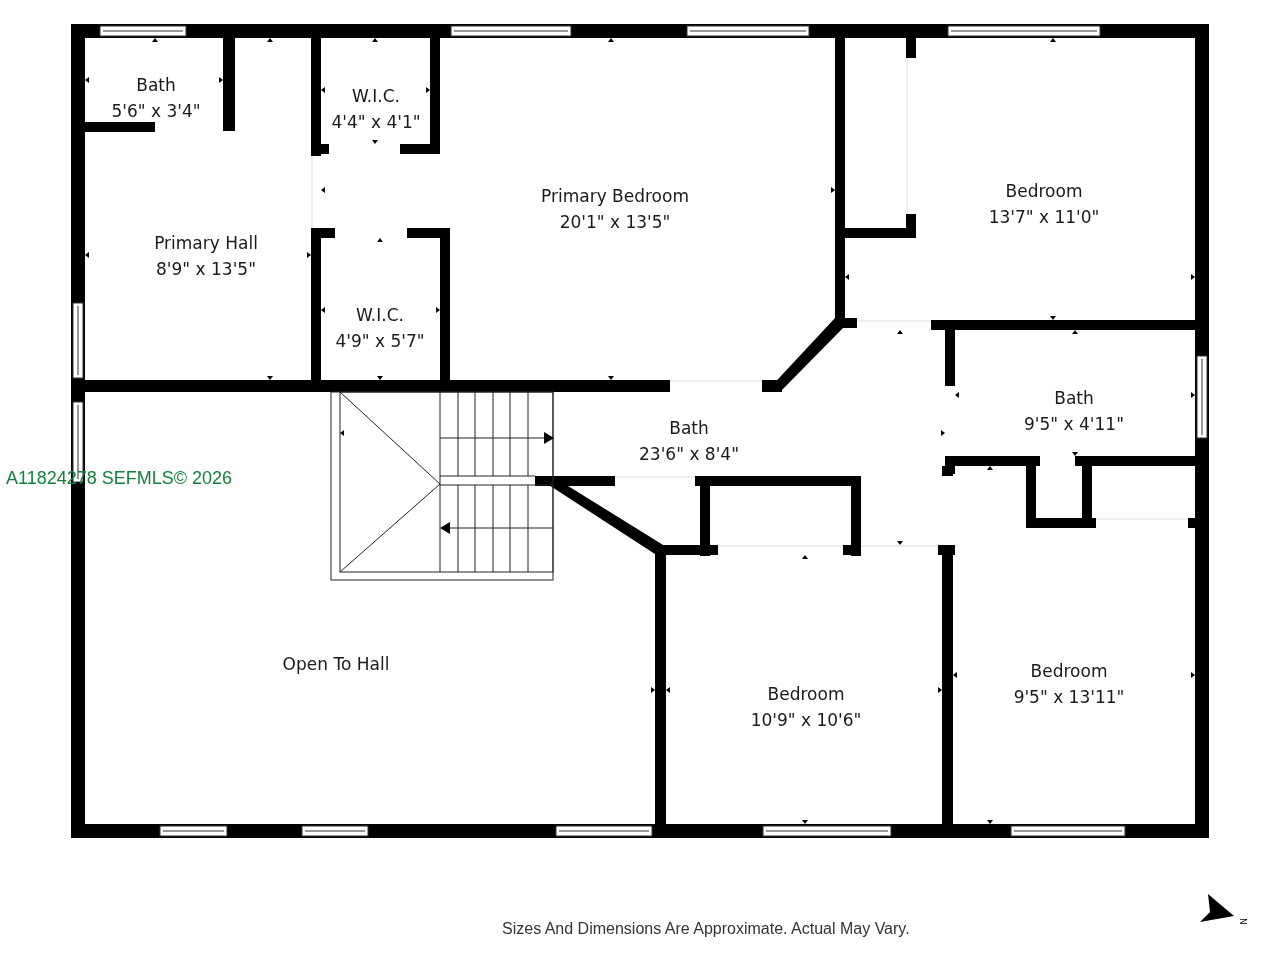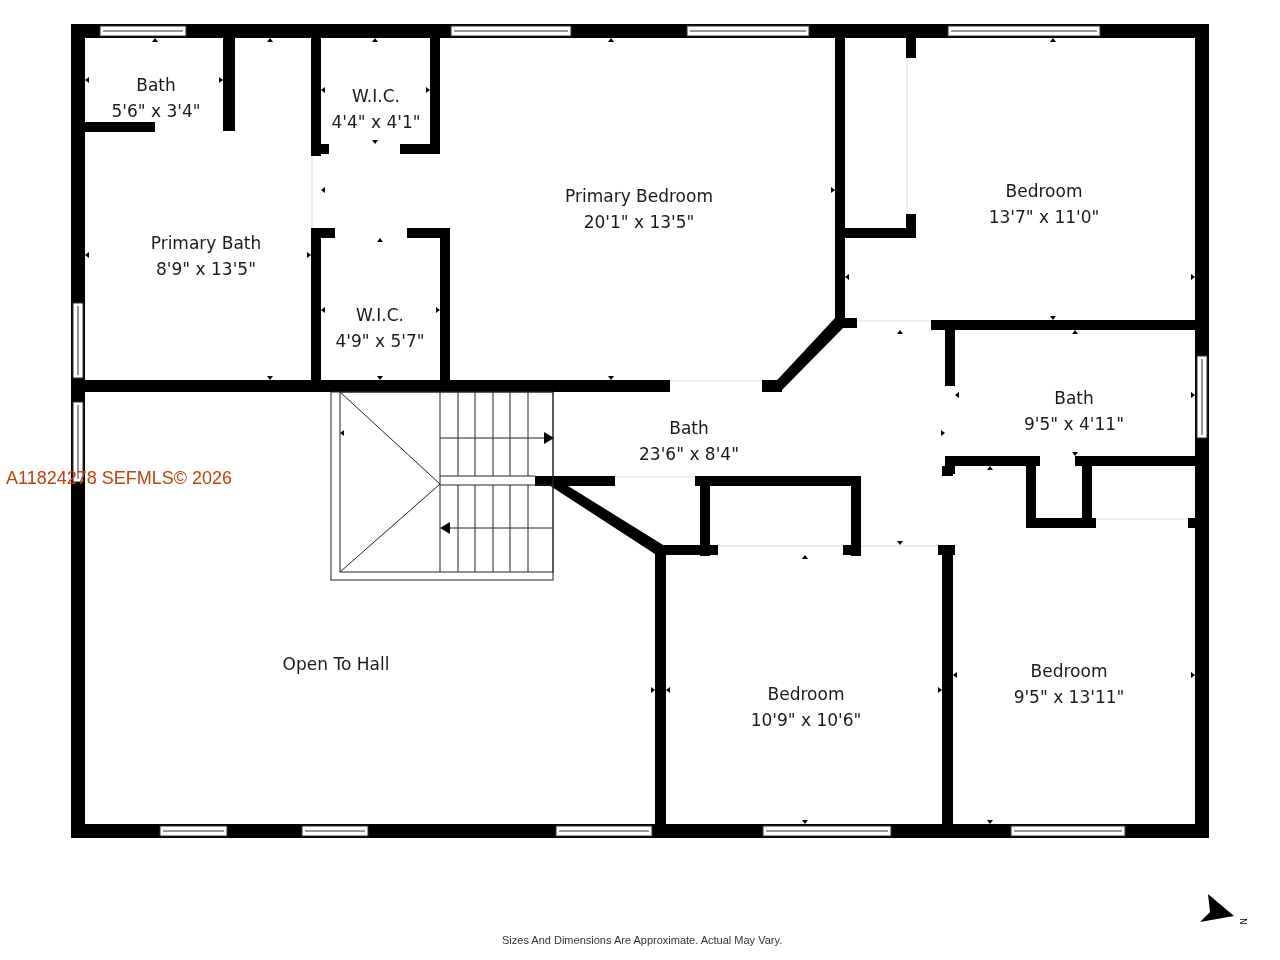--- a/index.html
+++ b/index.html
@@ -3,23 +3,23 @@
 <meta charset="utf-8">
 <style>
   html, body { margin: 0; padding: 0; background: #ffffff; }
   body { width: 1280px; height: 960px; position: relative; overflow: hidden;
          font-family: "DejaVu Sans", sans-serif; color: #1a1a1a; }
   #plan { position: absolute; left: 0; top: 0; }
   .label { position: absolute; text-align: center; font-size: 17px; line-height: 26px;
            white-space: nowrap; transform: translateX(-50%); }
   .label span { display: block; }
   .watermark { position: absolute; left: 6px; top: 468px; font-family: "Liberation Sans", sans-serif;
-               font-size: 18px; color: #c2410c; letter-spacing: 0px; }
+               font-size: 18px; color: #15803d; letter-spacing: 0px; }
   .disclaimer { position: absolute; left: 502px; top: 920px; font-family: "Liberation Sans", sans-serif;
-                font-size: 11px; color: #333; margin-top: 14px; }
+                font-size: 16px; color: #333; }
   .compass { position: absolute; left: 1196px; top: 892px; }
 </style>
 </head>
 <body>
 
 <svg id="plan" width="1280" height="960" viewBox="0 0 1280 960" xmlns="http://www.w3.org/2000/svg">
   <g fill="#000">
 
     <rect x="71" y="24" width="14" height="814"></rect>
     <rect x="1195" y="24" width="14" height="814"></rect>
@@ -185,30 +185,30 @@
 </svg>
 
 <div class="label" style="left:156px; top:72px;">
   <span>Bath</span>
   <span>5'6" x 3'4"</span>
 </div>
 <div class="label" style="left:376px; top:83px;">
   <span>W.I.C.</span>
   <span>4'4" x 4'1"</span>
 </div>
-<div class="label" style="left:615px; top:183px;margin-left:24px;">
+<div class="label" style="left:615px; top:183px;">
   <span>Primary Bedroom</span>
   <span>20'1" x 13'5"</span>
 </div>
 <div class="label" style="left:1044px; top:178px;">
   <span>Bedroom</span>
   <span>13'7" x 11'0"</span>
 </div>
 <div class="label" style="left:206px; top:230px;">
-  <span>Primary Bath</span>
+  <span>Primary Hall</span>
   <span>8'9" x 13'5"</span>
 </div>
 <div class="label" style="left:380px; top:302px;">
   <span>W.I.C.</span>
   <span>4'9" x 5'7"</span>
 </div>
 <div class="label" style="left:1074px; top:385px;">
   <span>Bath</span>
   <span>9'5" x 4'11"</span>
 </div>

